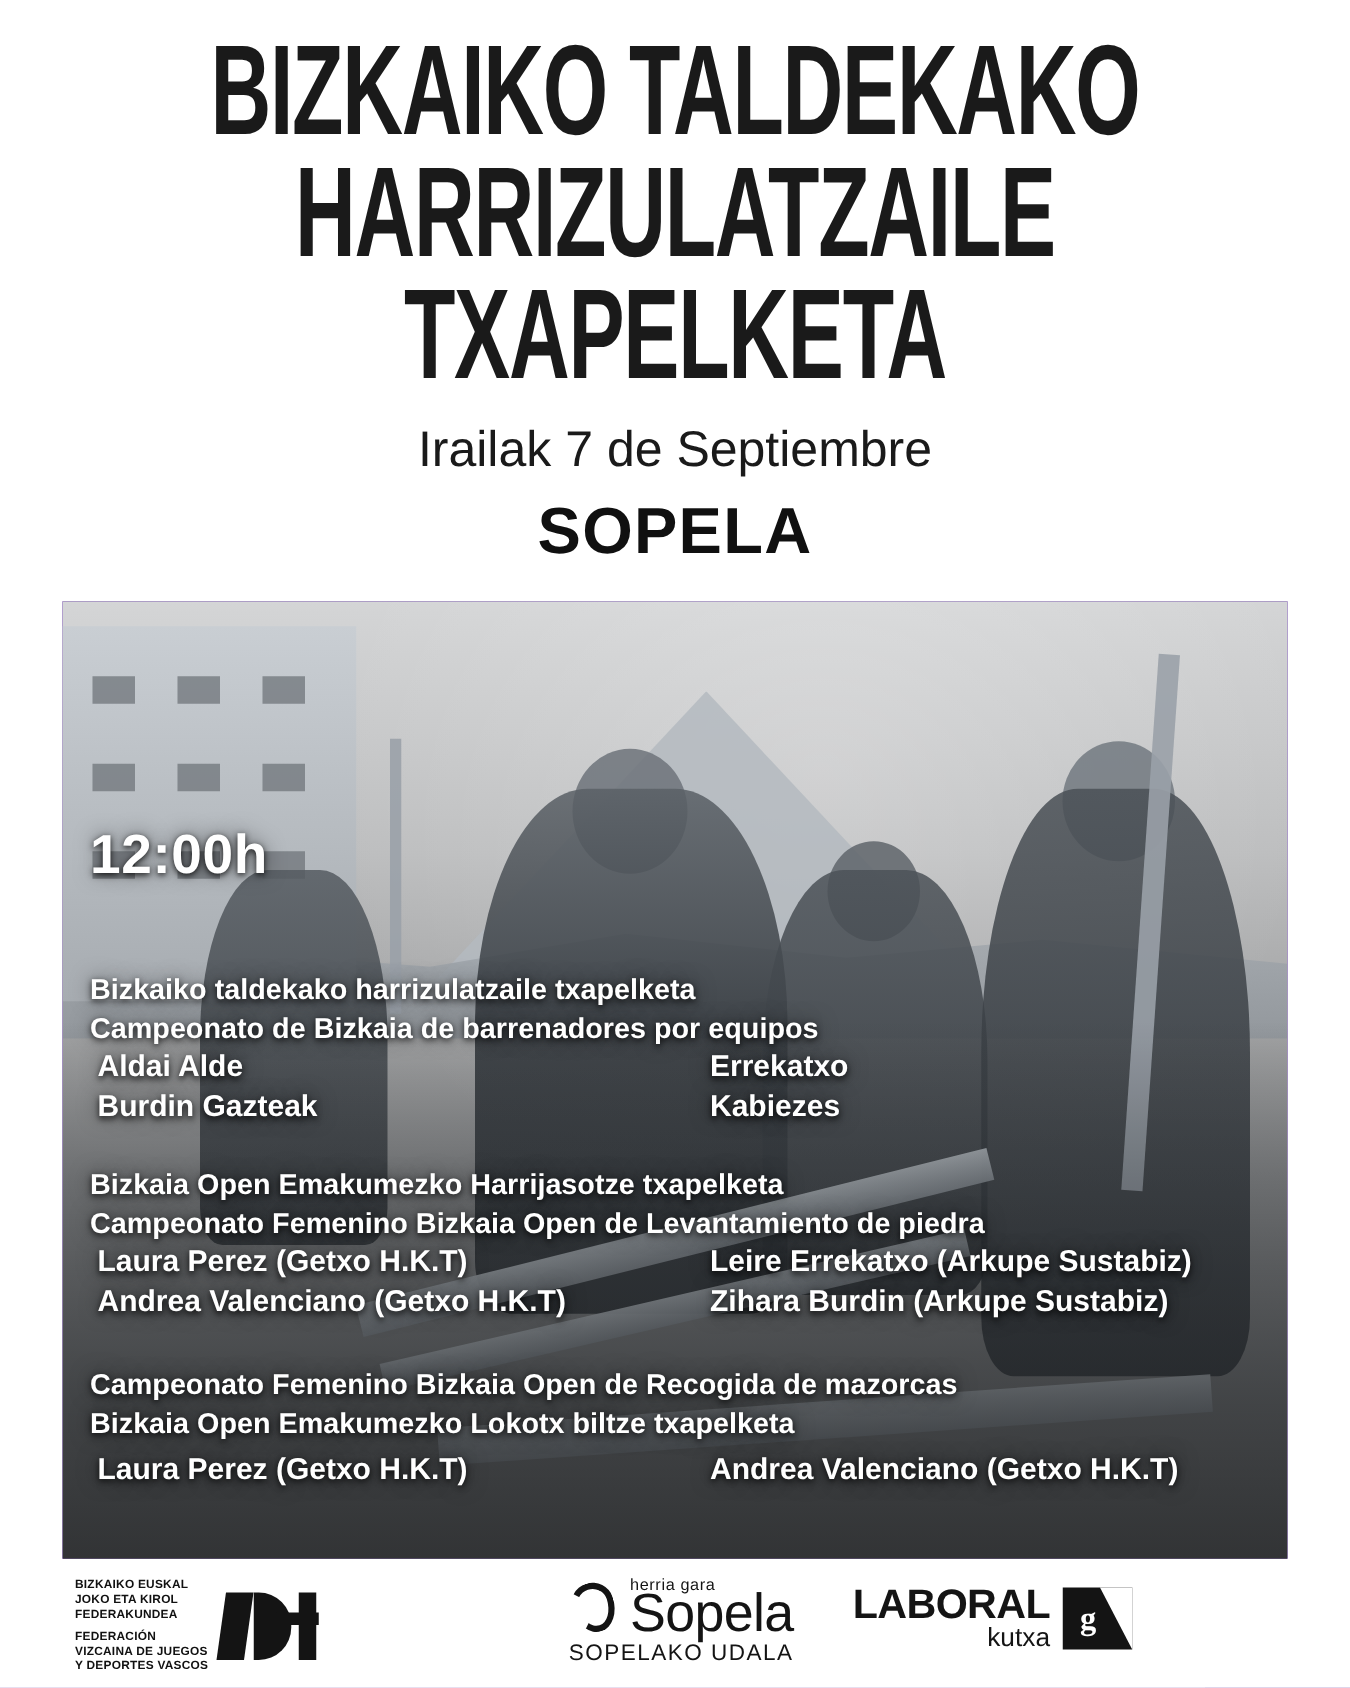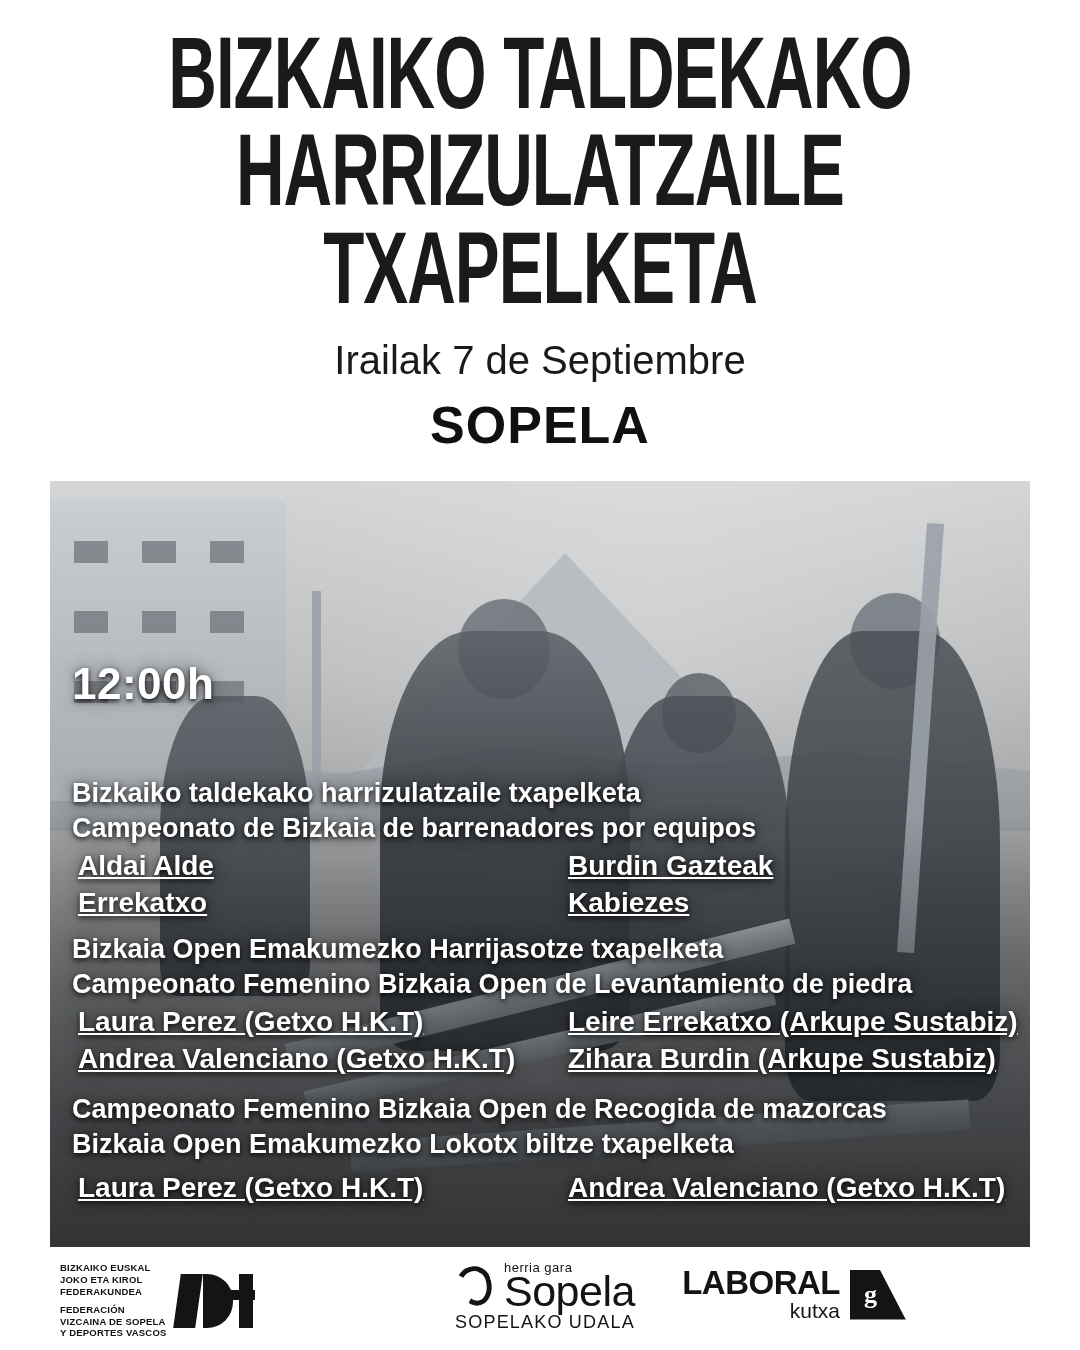--- a/index.html
+++ b/index.html
@@ -177,34 +177,33 @@
   }
   .time {
     position: absolute;
     left: 22px; top: 178px;
     font-size: 44px;
     font-weight: bold;
     letter-spacing: 0.5px;
   }
   .block { position: absolute; left: 22px; width: 940px; }
   .ev-title {
-    font-size: 27px;
+    font-size: 23px;
     font-weight: bold;
     line-height: 1.24;
     margin-bottom: 2px;
     white-space: nowrap;
   }
   .teams {
     display: grid;
     grid-template-columns: 490px 450px;
-    font-size: 28px;
+    font-size: 24px;
     font-weight: bold;
     line-height: 1.32;
     padding-left: 6px;
-    text-decoration: underline;
   }
   .b1 { top: 296px; }
   .b2 { top: 452px; }
   .b3 { top: 612px; }
   .b3 .teams { grid-template-columns: 490px 450px; padding-top: 6px; }
 
   
   .footer {
     position: absolute;
     left: 0; top: 1252px;
@@ -316,22 +315,22 @@
     <div class="ground"></div>
 
     <div class="overlay">
       <div class="time">12:00h</div>
 
       <div class="block b1">
         <div class="ev-title">Bizkaiko taldekako harrizulatzaile txapelketa</div>
         <div class="ev-title">Campeonato de Bizkaia de barrenadores por equipos</div>
         <div class="teams">
           <span>Aldai Alde</span>
+          <span>Errekatxo</span>
           <span>Burdin Gazteak</span>
-          <span>Errekatxo</span>
           <span>Kabiezes</span>
         </div>
       </div>
 
       <div class="block b2">
         <div class="ev-title">Bizkaia Open Emakumezko Harrijasotze txapelketa</div>
         <div class="ev-title">Campeonato Femenino  Bizkaia Open de Levantamiento de piedra</div>
         <div class="teams">
           <span>Laura Perez (Getxo H.K.T)</span>
           <span>Leire Errekatxo (Arkupe Sustabiz)</span>
@@ -353,21 +352,21 @@
 
   <div class="footer">
 
     <div class="logo-fed">
       <div class="fed-text">
         <div>BIZKAIKO EUSKAL</div>
         <div>JOKO ETA KIROL</div>
         <div>FEDERAKUNDEA</div>
         <span class="sp"></span>
         <div>FEDERACIÓN</div>
-        <div>VIZCAINA DE SOPELA</div>
+        <div>VIZCAINA DE JUEGOS</div>
         <div>Y DEPORTES VASCOS</div>
       </div>
       <div class="fed-mark">
         <div class="b1m"></div>
           <div class="b2m"></div>
           <div class="b3m"></div>
           <div class="b4m"></div>
       </div>
     </div>
 

